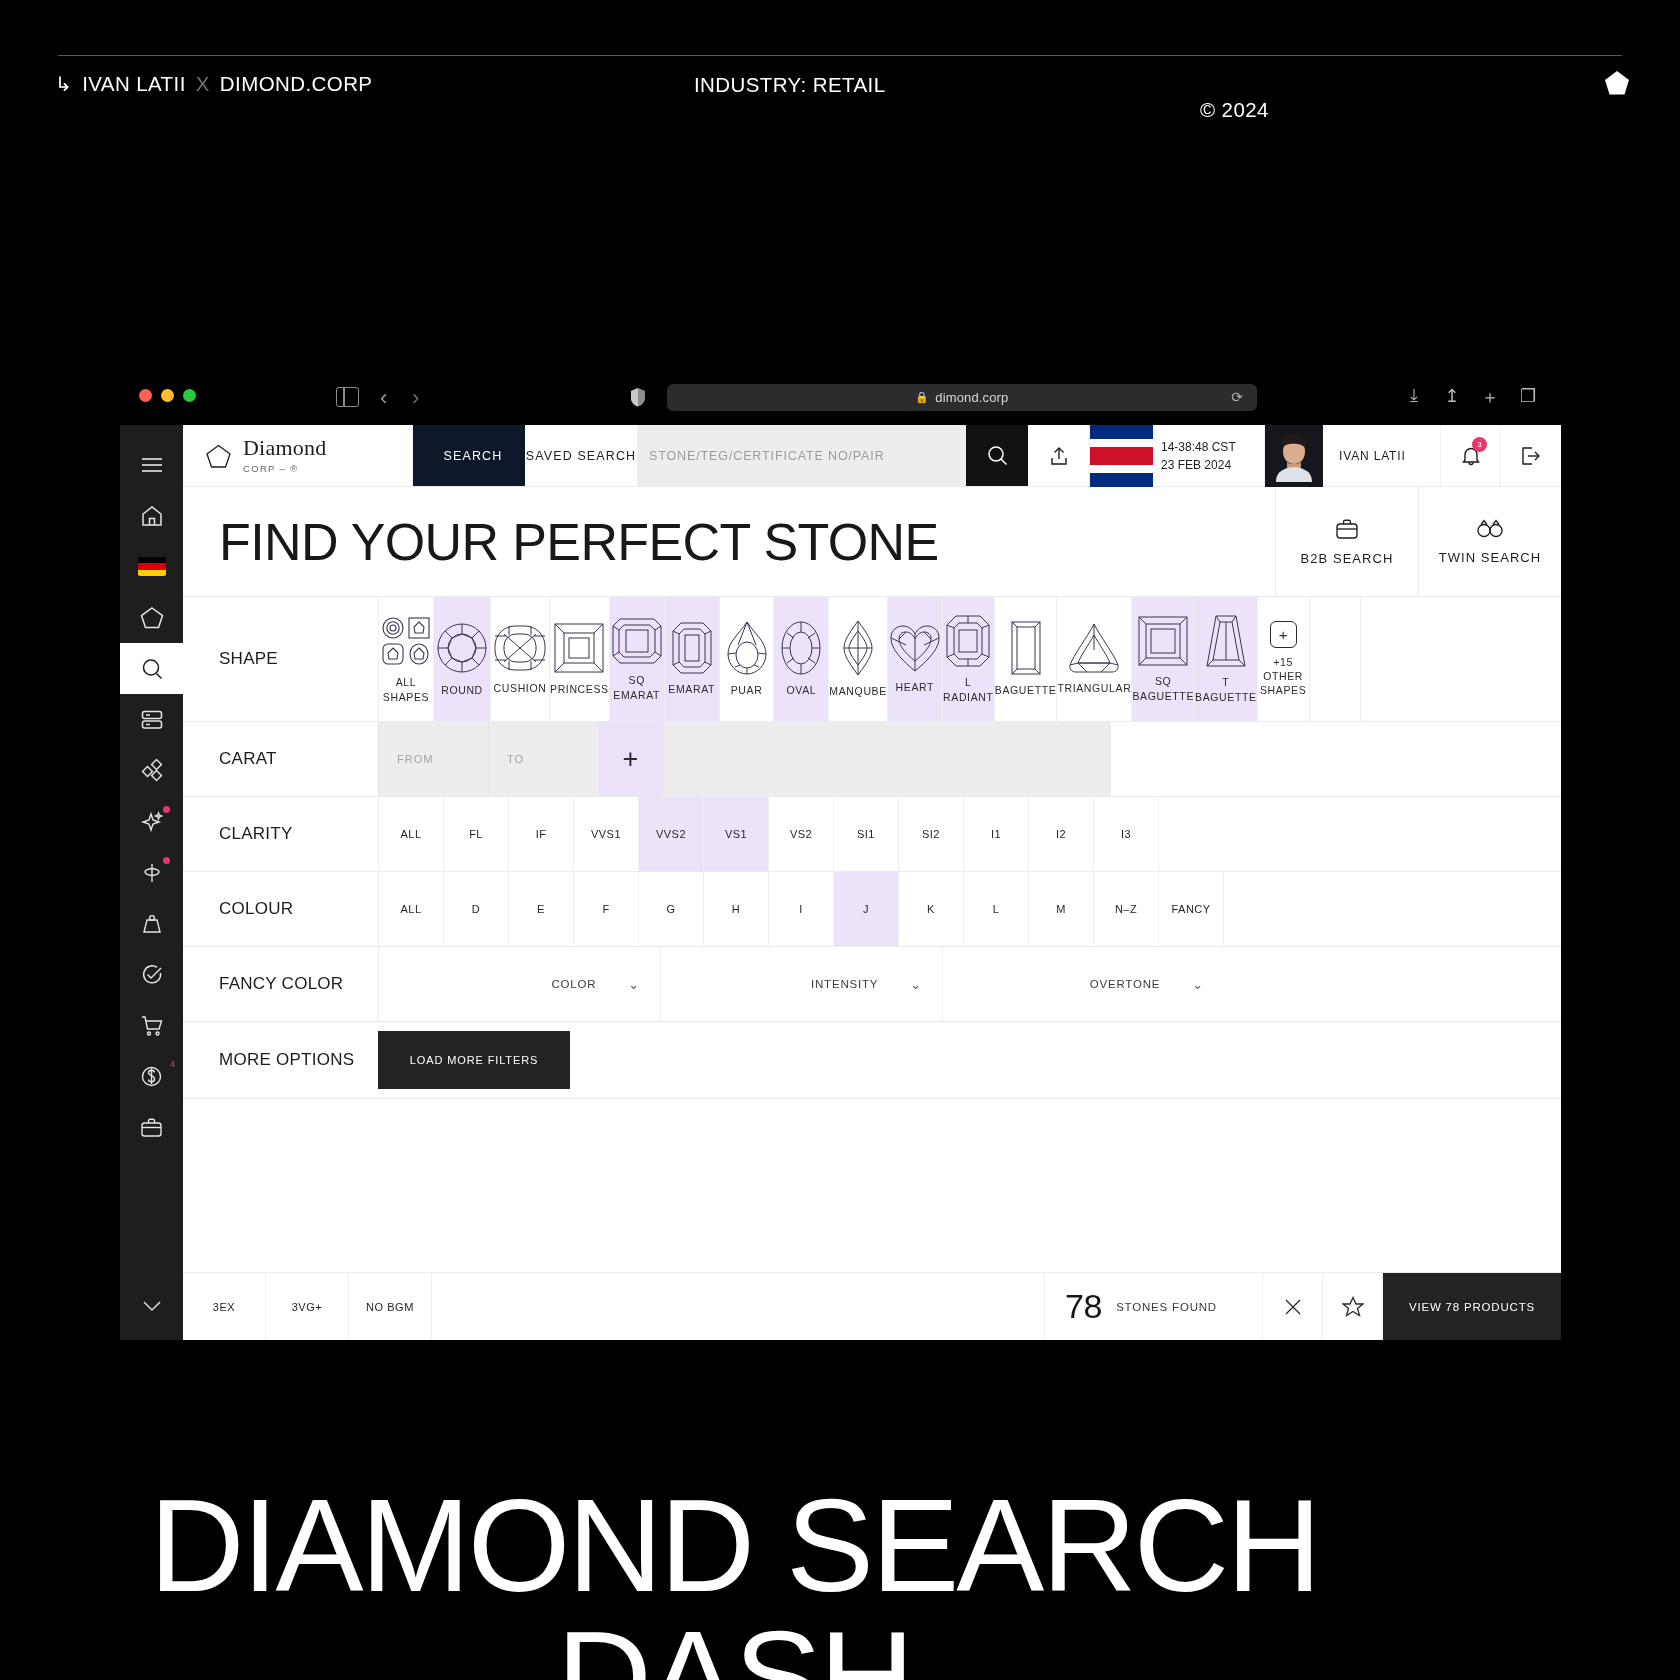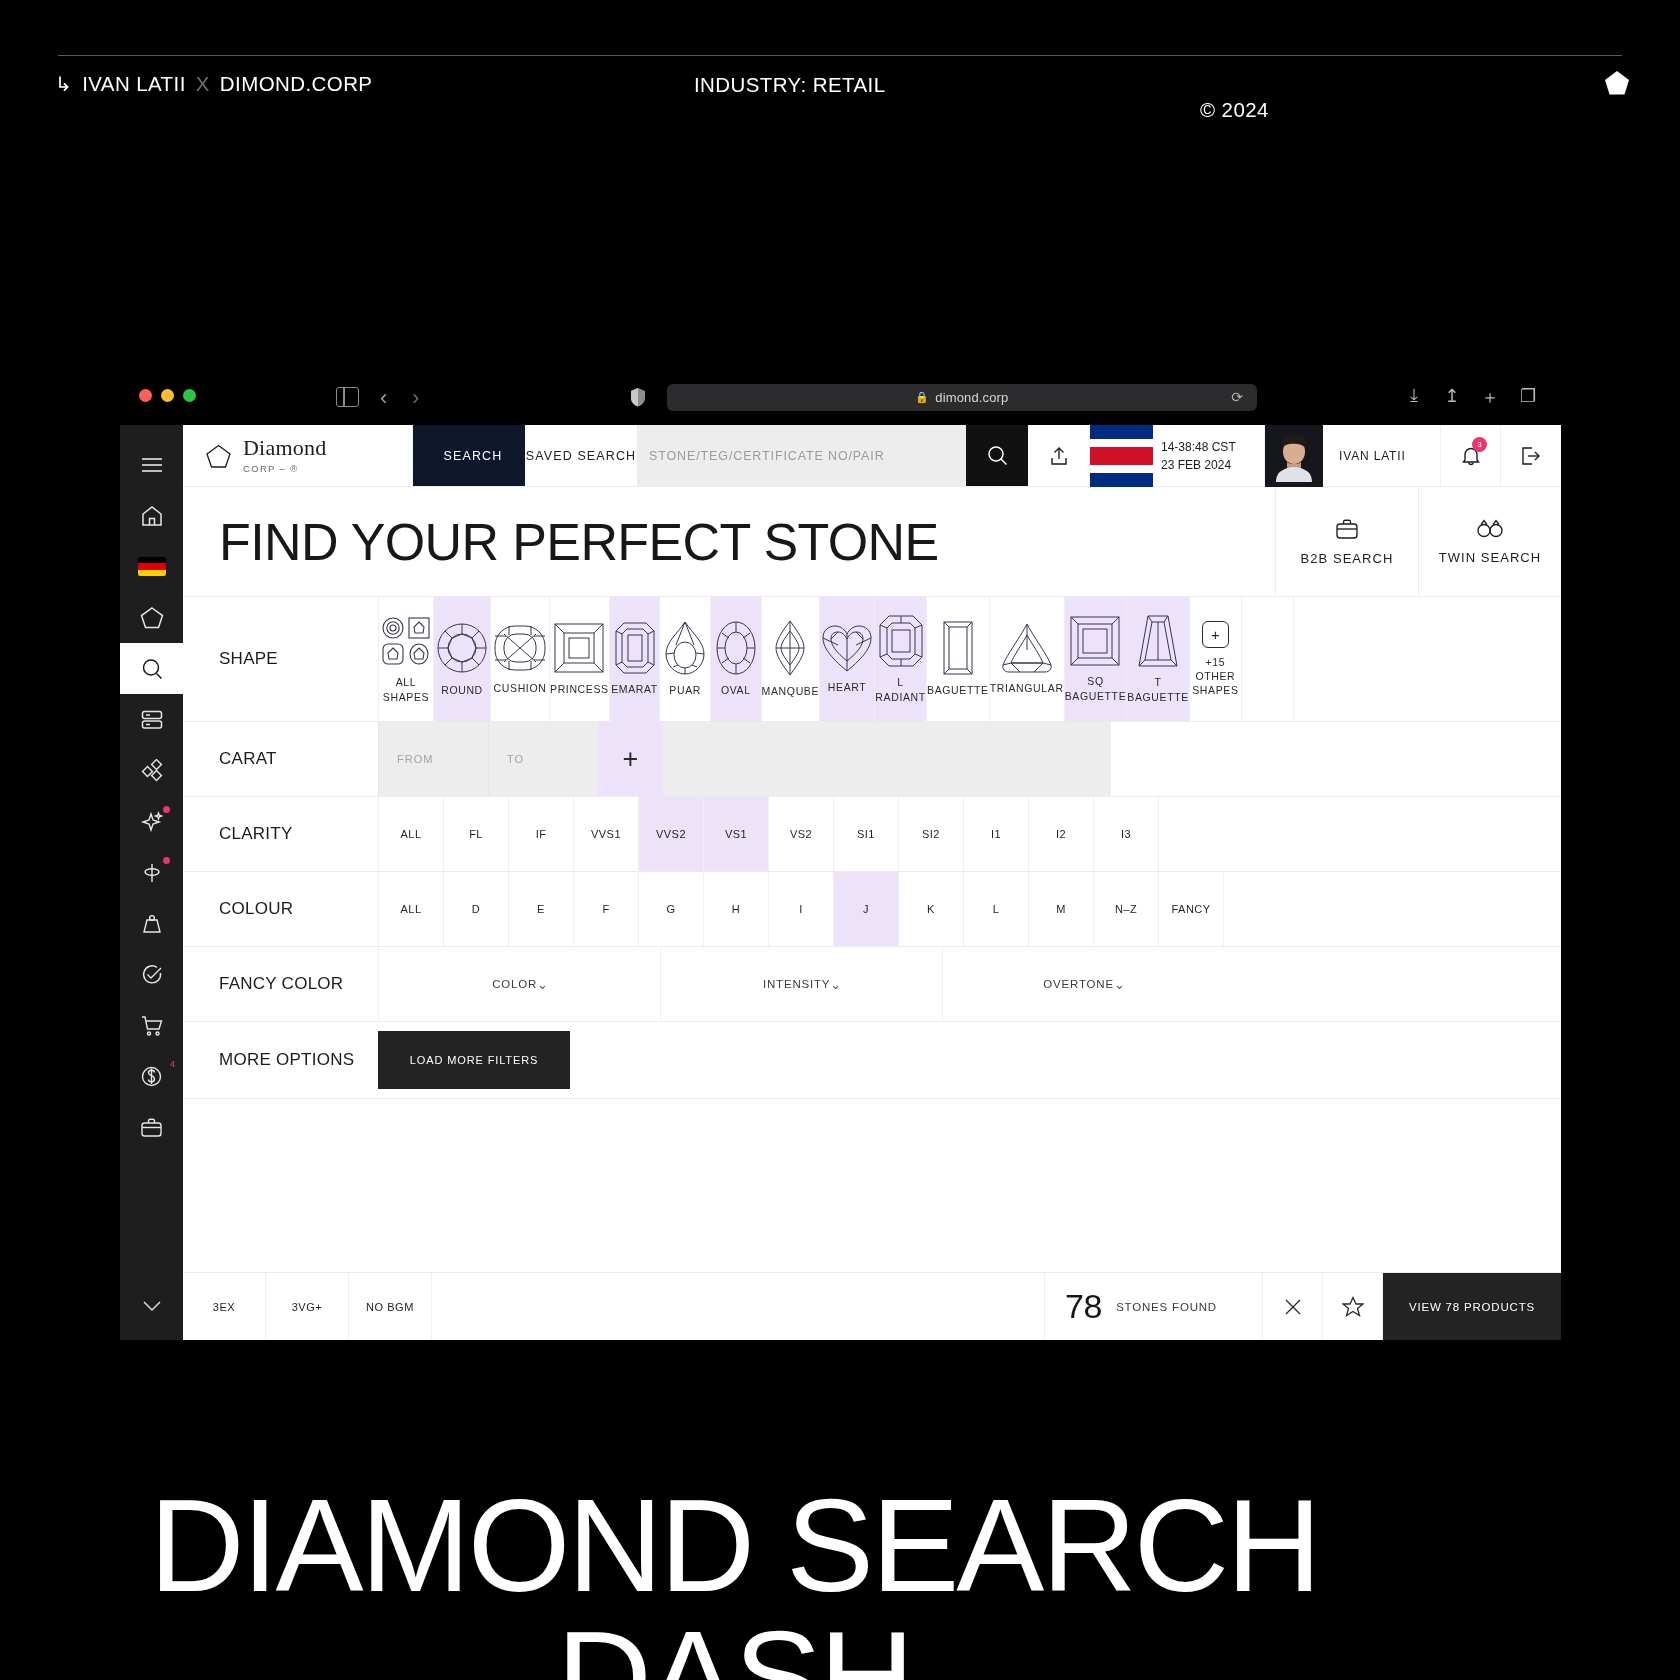--- a/index.html
+++ b/index.html
@@ -125,23 +125,23 @@
   .carat-rest { flex:1; height:74px; background:#fff; }
 
   
   .chips { display:flex; }
   .chip { width:65px; height:74px; display:flex; align-items:center; justify-content:center;
           font-size:11px; letter-spacing:.04em; color:#1f1f1f; border-left:1px solid #efefef; flex:none; }
   .chip.sel { background:#ece3fb; }
   .chips-rest { flex:1; border-left:1px solid #efefef; }
 
   
-  .sel-box { width:282px; height:74px; display:flex; align-items:center; justify-content:center;
+  .sel-box { width:282px; height:74px; display:flex; align-items:center; justify-content:flex-end;
              padding:0 20px 0 22px; border-left:1px solid #efefef; font-size:11.5px; letter-spacing:.07em;
-             color:#3b3b3b; flex:none; }
+             color:#3b3b3b; flex:none;gap:32px; }
   .chev { font-size:13px; color:#555; }
 
   
   .more-row { height:77px; }
   .load-btn { width:192px; height:58px; margin-top:9px; background:#232323; color:#fff;
               display:flex; align-items:center; justify-content:center; font-size:11px; letter-spacing:.08em; }
 
   
   .footer { display:flex; height:68px; border-top:1px solid #ececec; background:#fff; }
   .foot-chip { width:83px; display:flex; align-items:center; justify-content:center;
@@ -487,20 +487,32 @@
                       <rect x="12" y="12" width="30" height="30"></rect>
                     <line x1="3" y1="3" x2="12" y2="12"></line>
                       <line x1="51" y1="3" x2="42" y2="12"></line>
                     <line x1="3" y1="51" x2="12" y2="42"></line>
                       <line x1="51" y1="51" x2="42" y2="42"></line>
                     <rect x="17" y="17" width="20" height="20"></rect>
                     </svg>
                   <span class="lbl">PRINCESS</span>
                 </div>
 
+                <div class="shape-cell sel">
+                  <svg width="54" height="50" viewBox="0 0 54 50" fill="none" stroke="#3a3450" stroke-width="1">
+                    <polygon points="10,3 44,3 51,10 51,40 44,47 10,47 3,40 3,10"></polygon>
+                    <polygon points="14,9 40,9 45,14 45,36 40,41 14,41 9,36 9,14"></polygon>
+                    <rect x="16" y="14" width="22" height="22"></rect>
+                    <line x1="3" y1="10" x2="9" y2="14"></line>
+                      <line x1="51" y1="10" x2="45" y2="14"></line>
+                    <line x1="3" y1="40" x2="9" y2="36"></line>
+                      <line x1="51" y1="40" x2="45" y2="36"></line>
+                    </svg>
+                  <span class="lbl">SQ EMARAT</span>
+                </div>
 
                 <div class="shape-cell sel">
                   <svg width="42" height="54" viewBox="0 0 42 54" fill="none" stroke="#3a3450" stroke-width="1">
                     <polygon points="10,2 32,2 40,10 40,44 32,52 10,52 2,44 2,10"></polygon>
                     <polygon points="13,8 29,8 34,13 34,41 29,46 13,46 8,41 8,13"></polygon>
                     <rect x="14" y="14" width="14" height="26"></rect>
                     <line x1="2" y1="10" x2="8" y2="13"></line>
                       <line x1="40" y1="10" x2="34" y2="13"></line>
                     <line x1="2" y1="44" x2="8" y2="41"></line>
                       <line x1="40" y1="44" x2="34" y2="41"></line>

